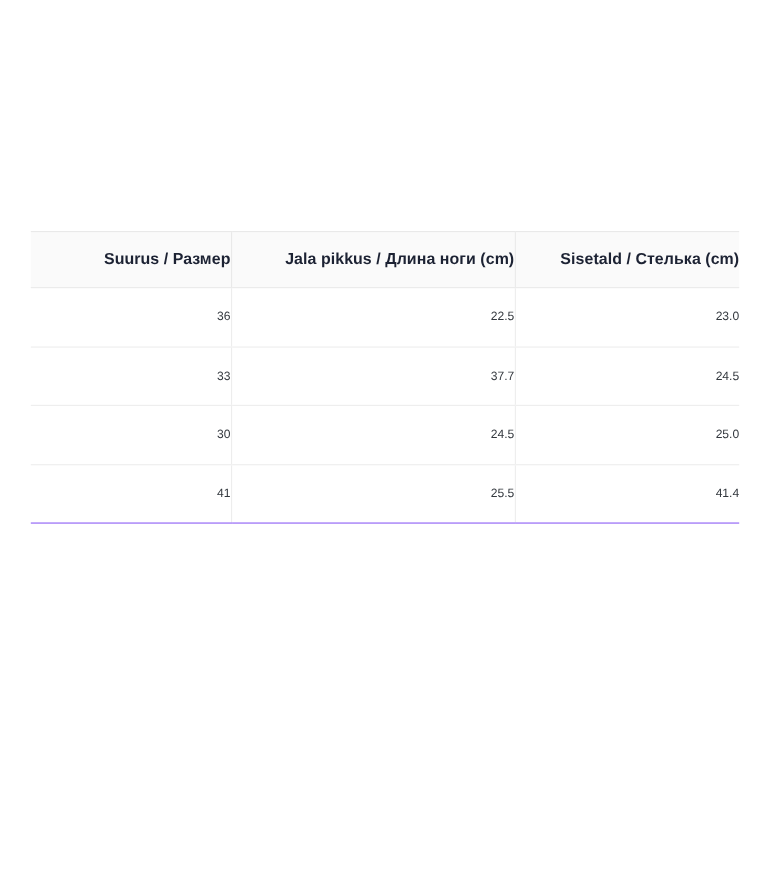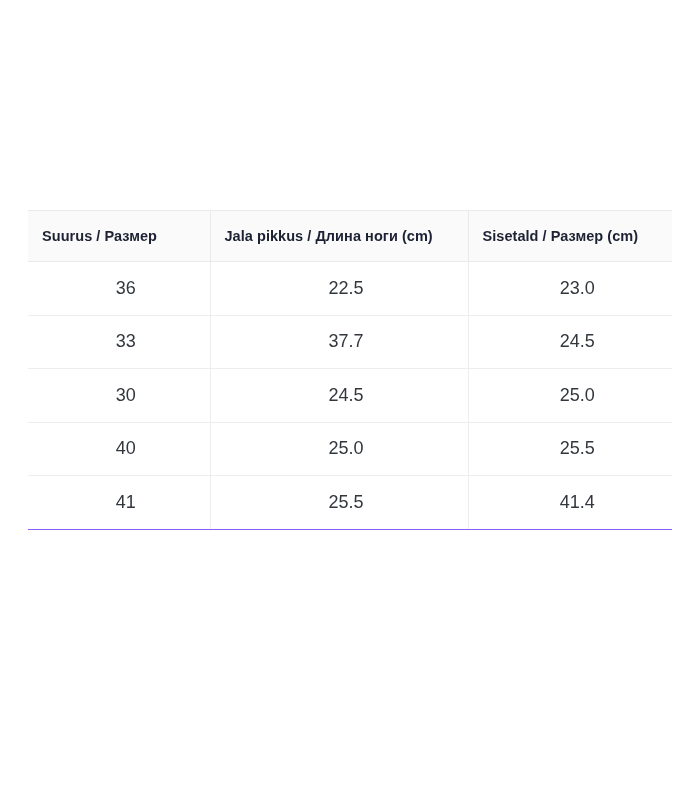--- a/index.html
+++ b/index.html
@@ -38,43 +38,43 @@
 
   table.size-table col.c1 { width: 182px; }
   table.size-table col.c2 { width: 258px; }
   table.size-table col.c3 { width: 204px; }
 
   table.size-table thead th {
     background: #fafafa;
     height: 51px;
     box-sizing: border-box;
     padding: 0 0 0 14px;
-    text-align: left;
+    text-align: right;
     vertical-align: middle;
     font-size: 14.5px;
     font-weight: bold;
     color: #1c2233;
     letter-spacing: 0.05px;
     border-top: 1px solid #e9e9e9;
     border-bottom: 1px solid #e9e9e9;
     white-space: nowrap;
   }
 
   table.size-table thead th.col-2,
   table.size-table thead th.col-3 {
     border-left: 1px solid #e9e9e9;
   }
 
   table.size-table tbody td {
     height: 53.5px;
     box-sizing: border-box;
     padding: 0 0 0 14px;
-    text-align: center;
+    text-align: right;
     vertical-align: middle;
-    font-size: 18px;
+    font-size: 11px;
     font-weight: normal;
     color: #32373d;
     border-bottom: 1px solid #ededed;
     background: #ffffff;
     white-space: nowrap;
   }
 
   table.size-table tbody td.col-2,
   table.size-table tbody td.col-3 {
     border-left: 1px solid #ededed;
@@ -93,45 +93,40 @@
     <table class="size-table">
       <colgroup>
         <col class="c1">
         <col class="c2">
         <col class="c3">
       </colgroup>
       <thead>
         <tr>
           <th class="col-1">Suurus / Размер</th>
           <th class="col-2">Jala pikkus / Длина ноги (cm)</th>
-          <th class="col-3">Sisetald / Размер (cm)</th>
+          <th class="col-3">Sisetald / Стелька (cm)</th>
         </tr>
       </thead>
       <tbody>
         <tr>
           <td class="col-1">36</td>
           <td class="col-2">22.5</td>
           <td class="col-3">23.0</td>
         </tr>
         <tr>
           <td class="col-1">33</td>
           <td class="col-2">37.7</td>
           <td class="col-3">24.5</td>
         </tr>
         <tr>
           <td class="col-1">30</td>
           <td class="col-2">24.5</td>
           <td class="col-3">25.0</td>
         </tr>
         <tr>
-          <td class="col-1">40</td>
-          <td class="col-2">25.0</td>
-          <td class="col-3">25.5</td>
-        </tr>
-        <tr>
           <td class="col-1">41</td>
           <td class="col-2">25.5</td>
           <td class="col-3">41.4</td>
         </tr>
       </tbody>
     </table>
   </div>
 
 </div>
 

